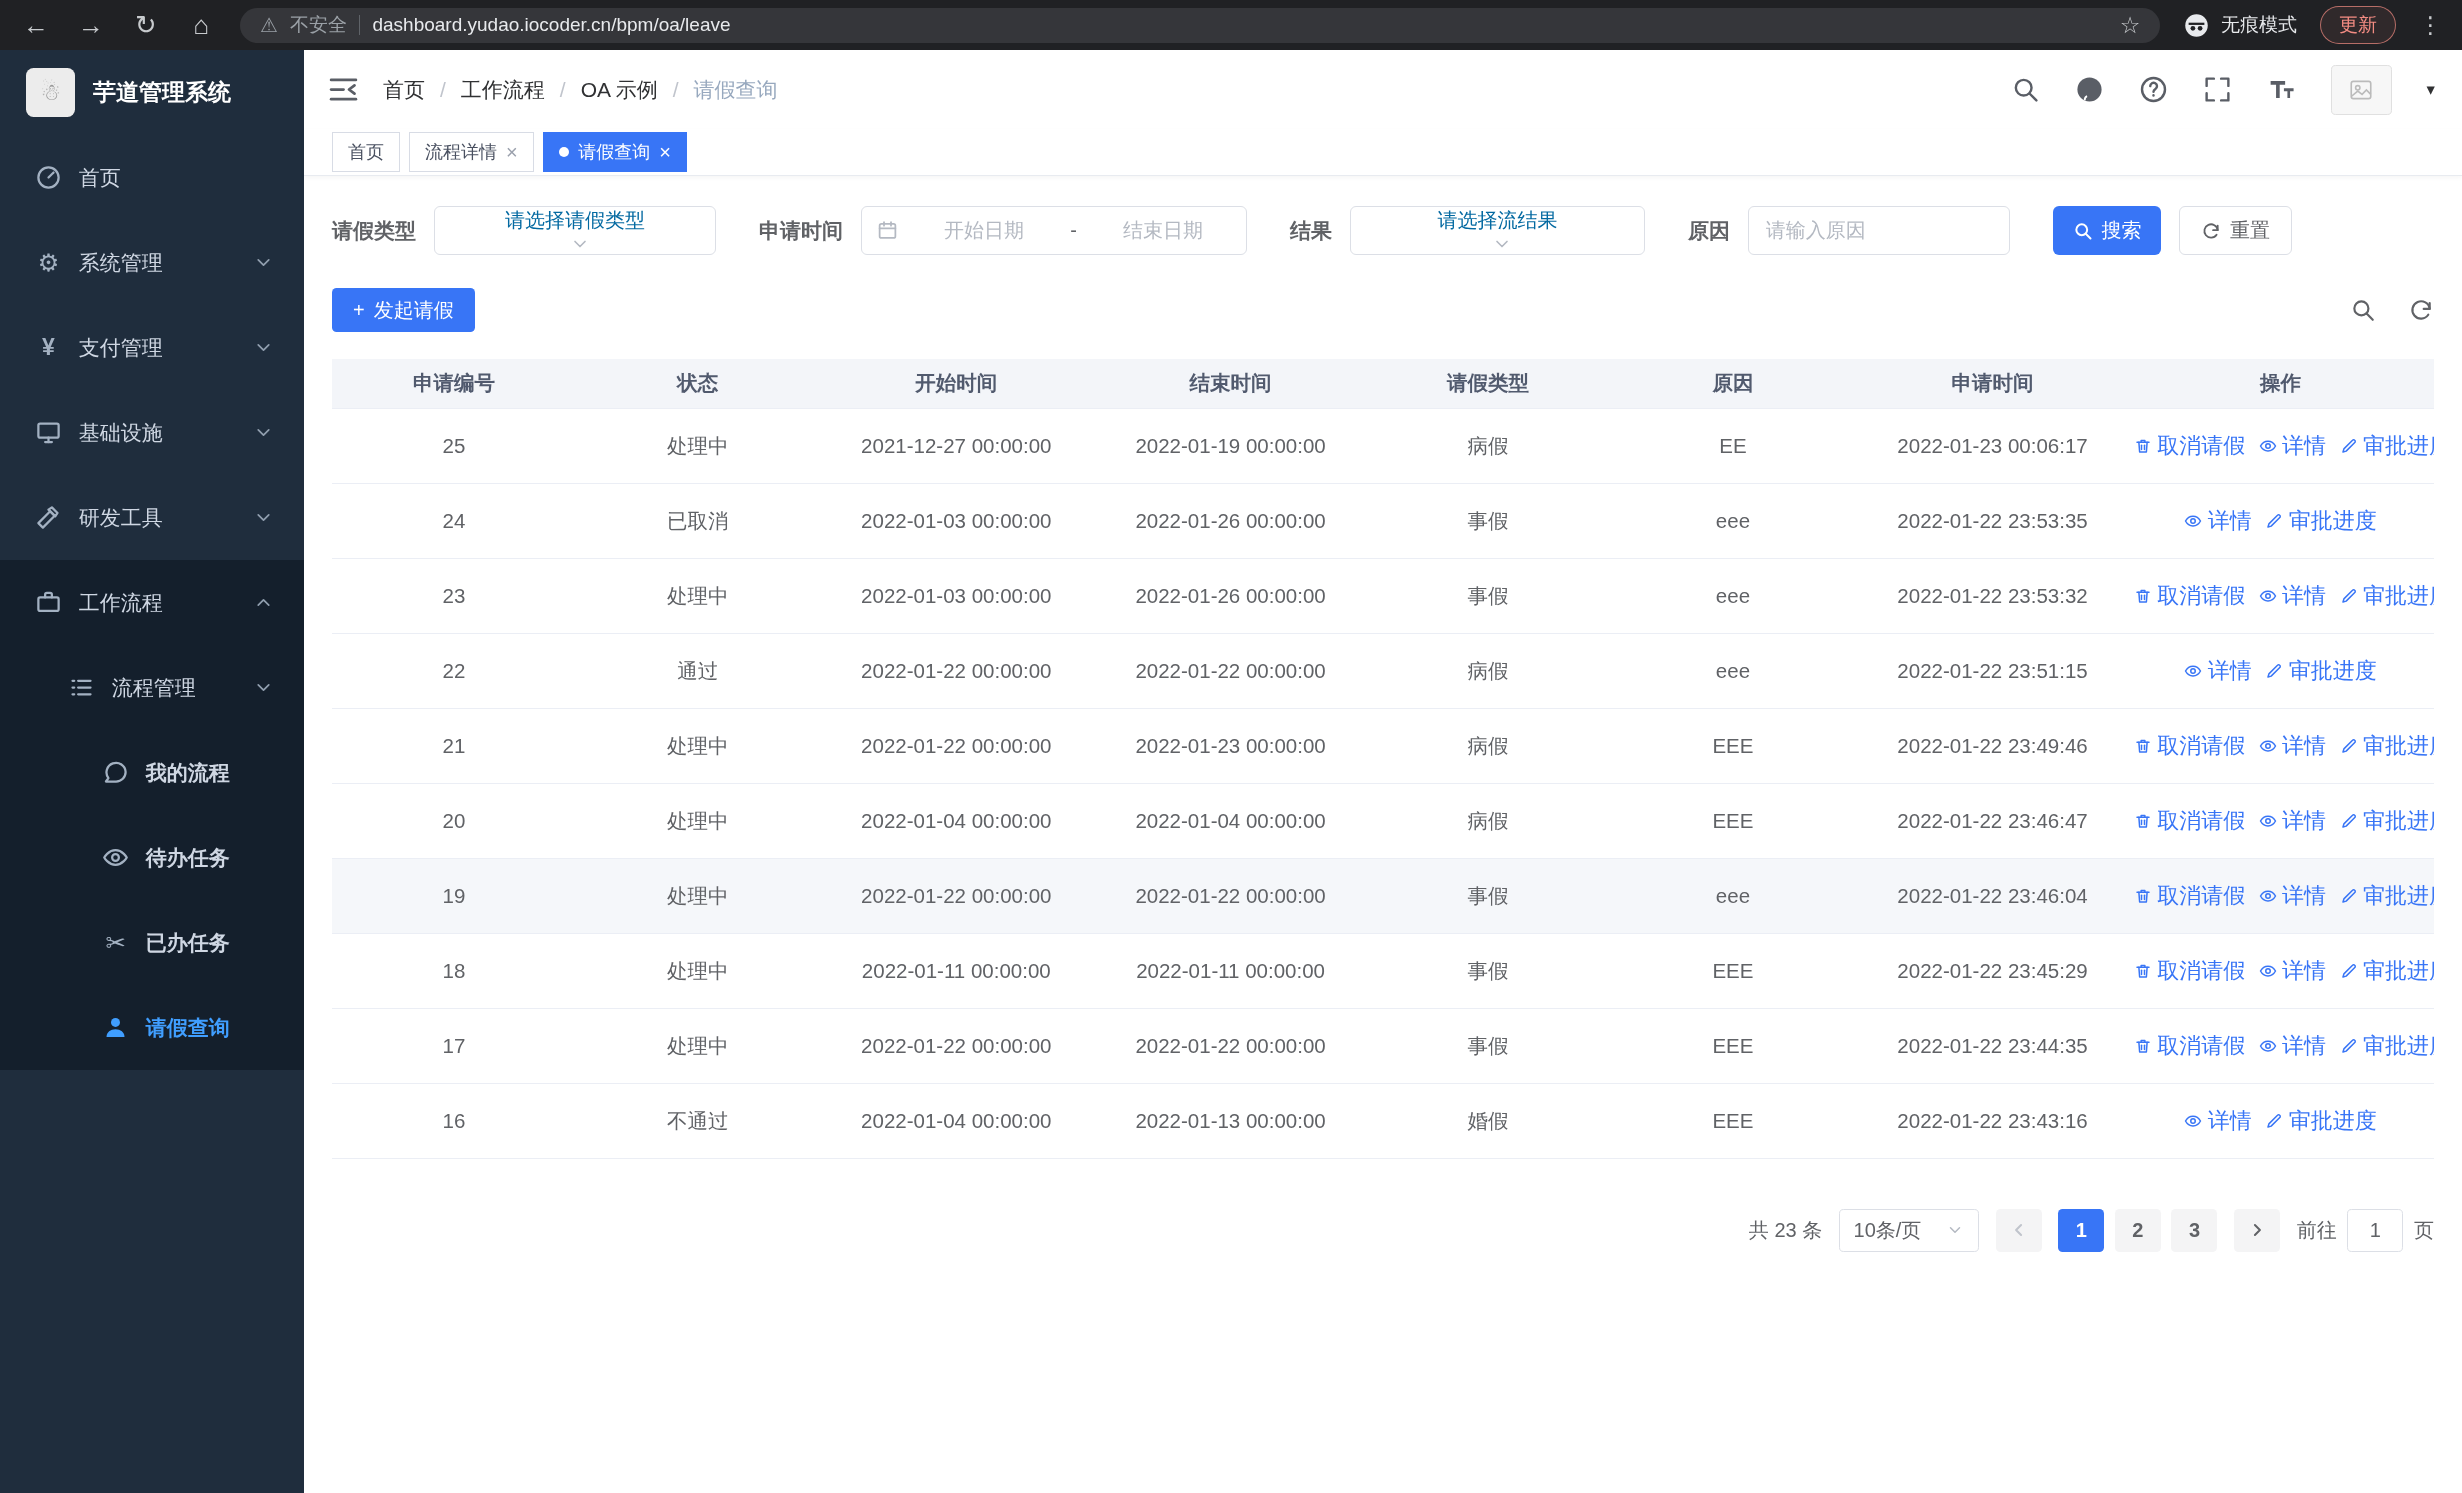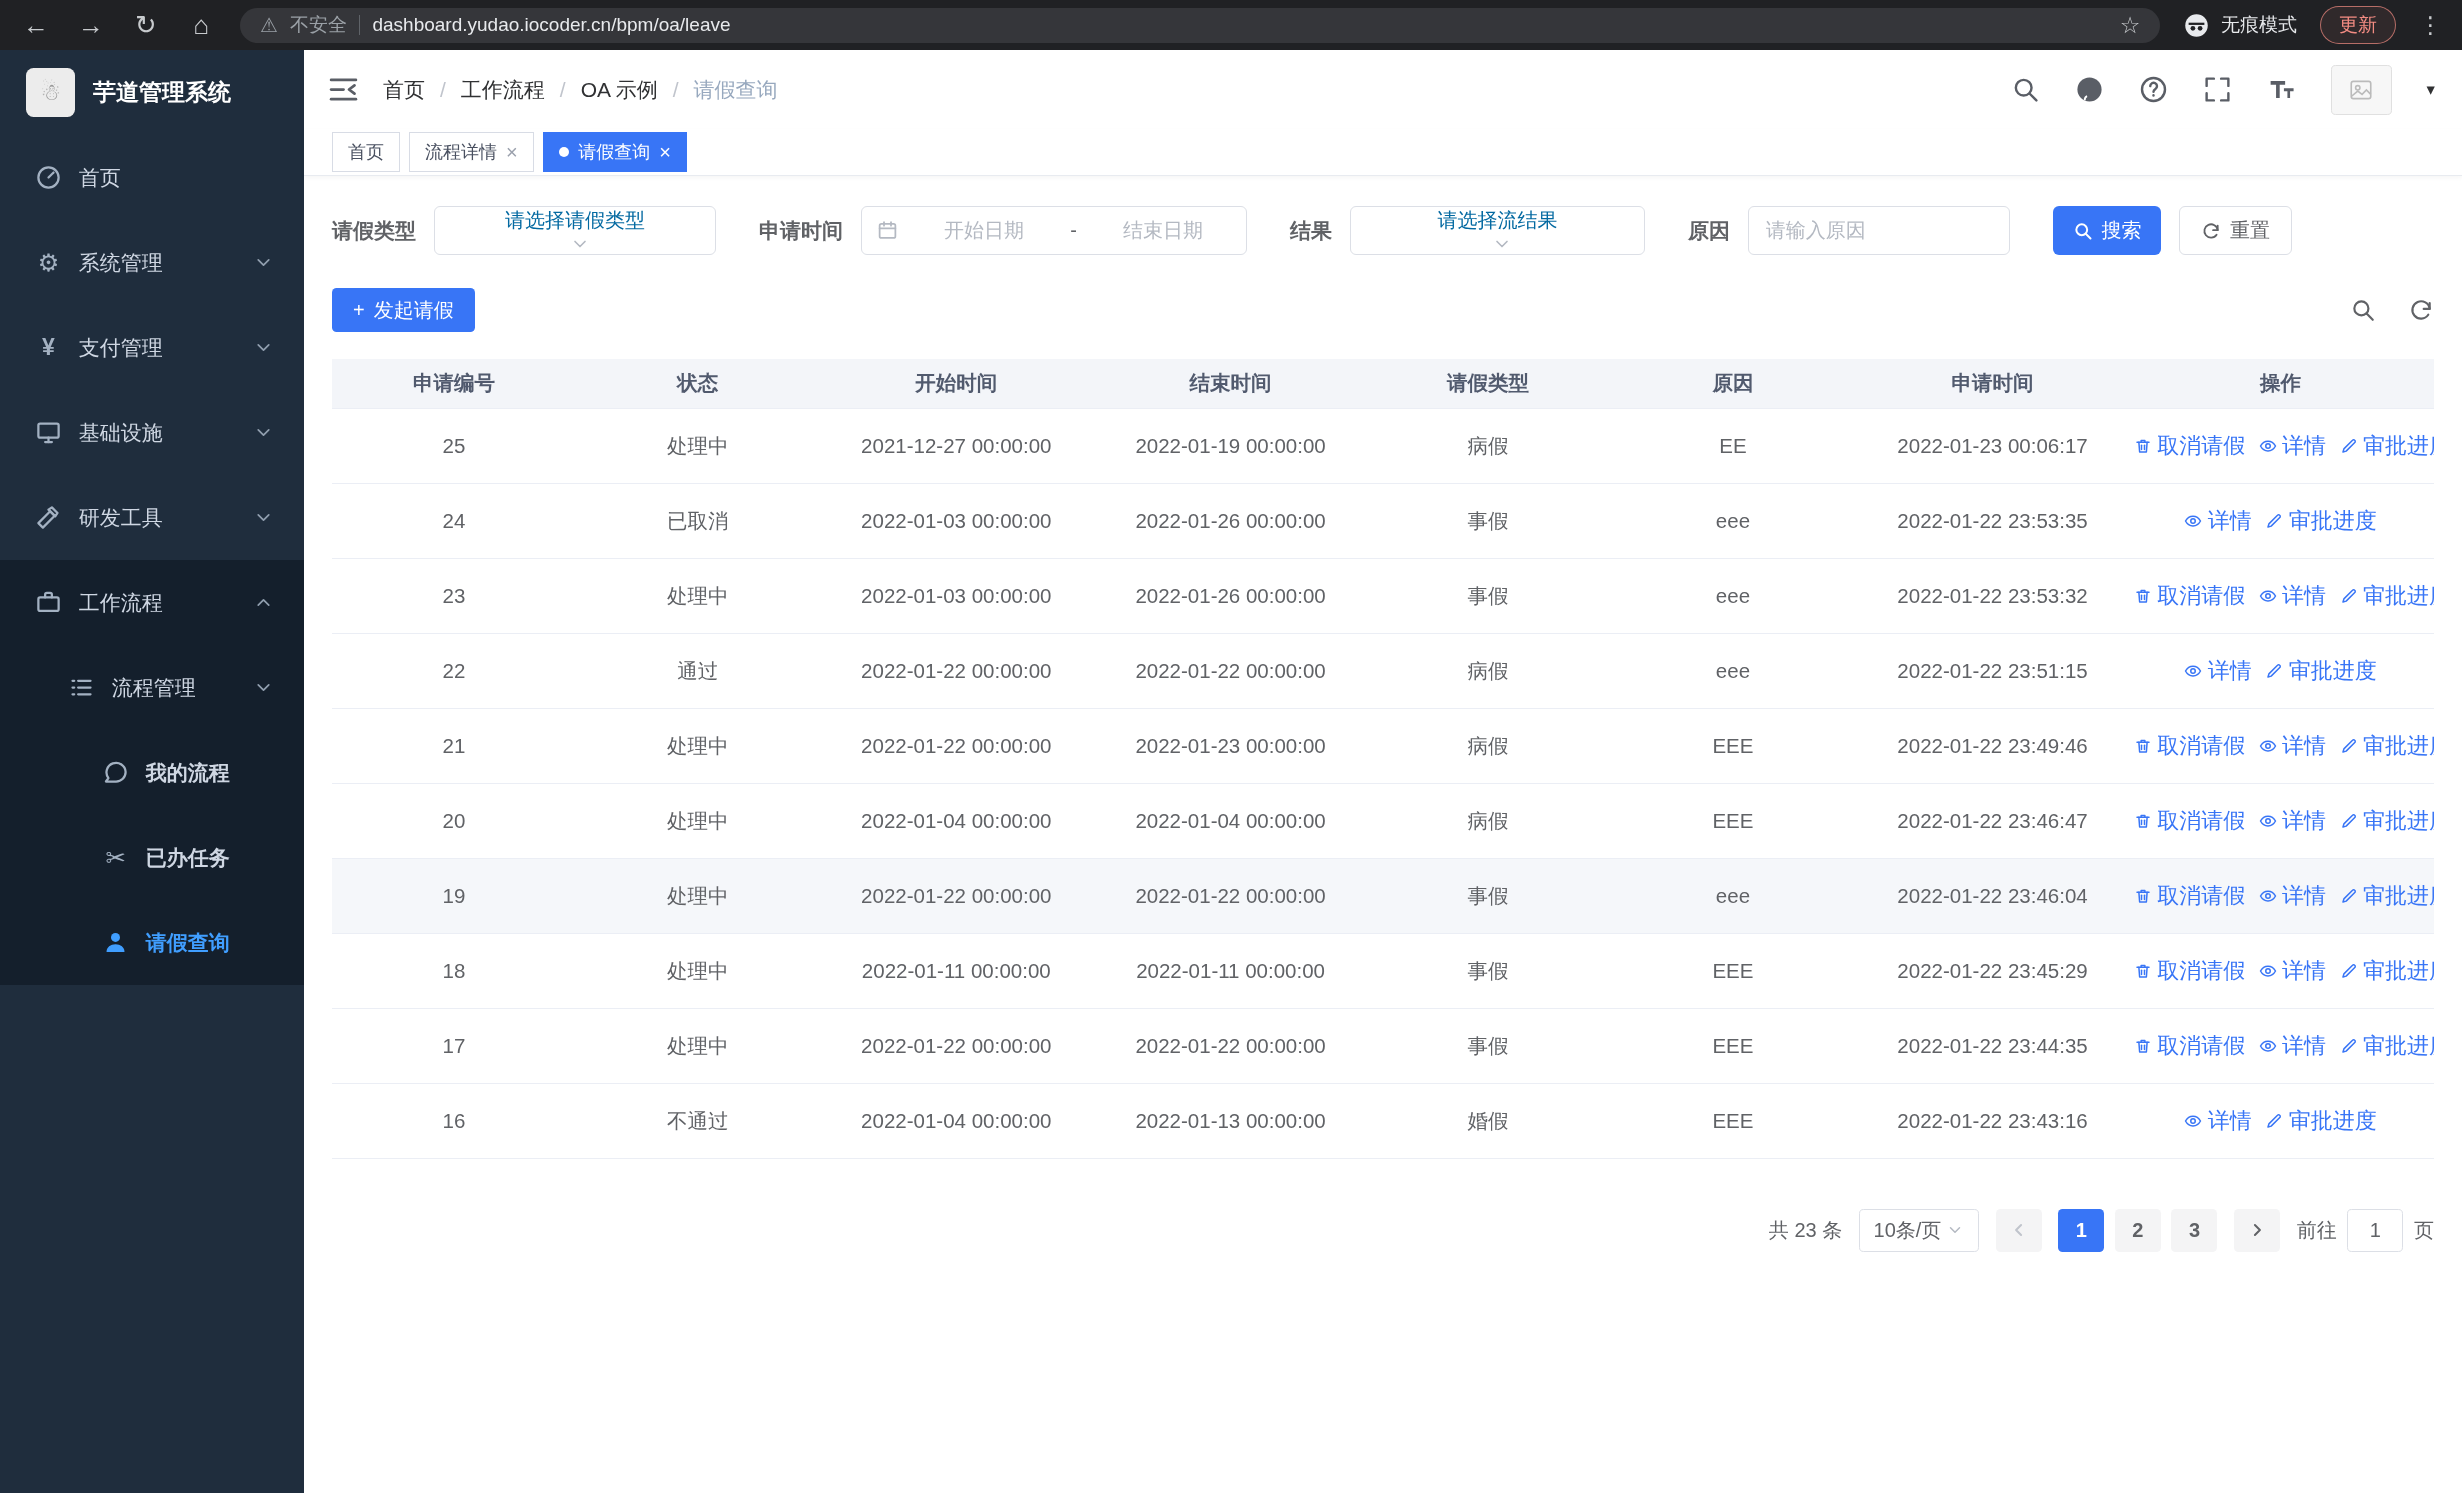--- a/index.html
+++ b/index.html
@@ -97,21 +97,21 @@
   .tool-icons .ic{width:26px;height:26px;cursor:pointer;}
 
   table{width:100%;border-collapse:collapse;table-layout:fixed;margin-top:27px;}
   thead th{background:#f3f5f9;height:49px;font-size:20.5px;color:#515a6e;font-weight:700;text-align:center;border-bottom:0.8px solid #ebeef5;white-space:nowrap;}
   tbody td{height:75px;border-bottom:0.8px solid #ebeef5;font-size:20.5px;color:#606266;text-align:center;white-space:nowrap;overflow:hidden;}
   tbody tr.hl{background:#f5f7fa;}
   .act{color:var(--accent);display:inline-flex;align-items:center;gap:5.3px;font-size:22px;margin:0 6.8px;cursor:pointer;white-space:nowrap;}
   .act .ic{width:18px;height:18px;}
 
   .pager{margin-top:50px;display:flex;align-items:center;justify-content:flex-end;gap:16.7px;font-size:20px;color:#606266;}
-  .psize{width:120px;height:43px;border:0.8px solid #dcdfe6;border-radius:4.6px;display:flex;align-items:center;justify-content:space-between;padding:0 13.7px;color:#606266;cursor:pointer;}
+  .psize{width:140px;height:43px;border:0.8px solid #dcdfe6;border-radius:4.6px;display:flex;align-items:center;justify-content:space-between;padding:0 13.7px;color:#606266;cursor:pointer;}
   .psize .chev{width:18px;height:18px;color:#b4b9c2;}
   .pages{display:flex;align-items:center;gap:10.6px;}
   .pbtn{min-width:46px;height:43px;border:none;border-radius:4.6px;background:#f4f4f5;display:inline-flex;align-items:center;justify-content:center;font-size:20px;font-weight:700;color:#606266;cursor:pointer;font-family:inherit;}
   .pbtn.active{background:var(--accent);color:#fff;}
   .pbtn.disabled{color:#c0c4cc;cursor:default;}
   .pbtn .ic{width:20px;height:20px;}
   .goto{display:flex;align-items:center;gap:10.6px;}
   .goto-input{width:56px;height:43px;border:0.8px solid #dcdfe6;border-radius:4.6px;text-align:center;font-size:20px;color:#606266;font-family:inherit;outline:none;}
 </style>
 </head>
@@ -244,20 +244,29 @@
         </div>
         <div class="mi l3 grp">
           <span class="ic mico">
             <svg viewBox="0 0 24 24" fill="none" stroke="currentColor" stroke-width="2" stroke-linecap="round" stroke-linejoin="round">
               <path d="M21 11.5a8.5 8.5 0 0 1-8.5 8.5H3.5l2.2-3A8.5 8.5 0 1 1 21 11.5z"></path>
             </svg>
           </span>
           <span class="mlab">我的流程</span>
         </div>
         <div class="mi l3 grp">
+          <span class="ic mico">
+            <svg viewBox="0 0 24 24" fill="none" stroke="currentColor" stroke-width="2" stroke-linecap="round" stroke-linejoin="round">
+              <path d="M2 12s3.5-6.5 10-6.5S22 12 22 12s-3.5 6.5-10 6.5S2 12 2 12z"></path>
+              <circle cx="12" cy="12" r="3"></circle>
+            </svg>
+          </span>
+          <span class="mlab">待办任务</span>
+        </div>
+        <div class="mi l3 grp">
           <span class="ic mico">✂</span>
           <span class="mlab">已办任务</span>
         </div>
         <div class="mi l3 grp active">
           <span class="ic mico">
             <svg viewBox="0 0 24 24" fill="currentColor">
               <circle cx="12" cy="7.5" r="4"></circle>
               <path d="M4 20.5c0-4.4 3.6-7 8-7s8 2.6 8 7z"></path>
             </svg>
           </span>

